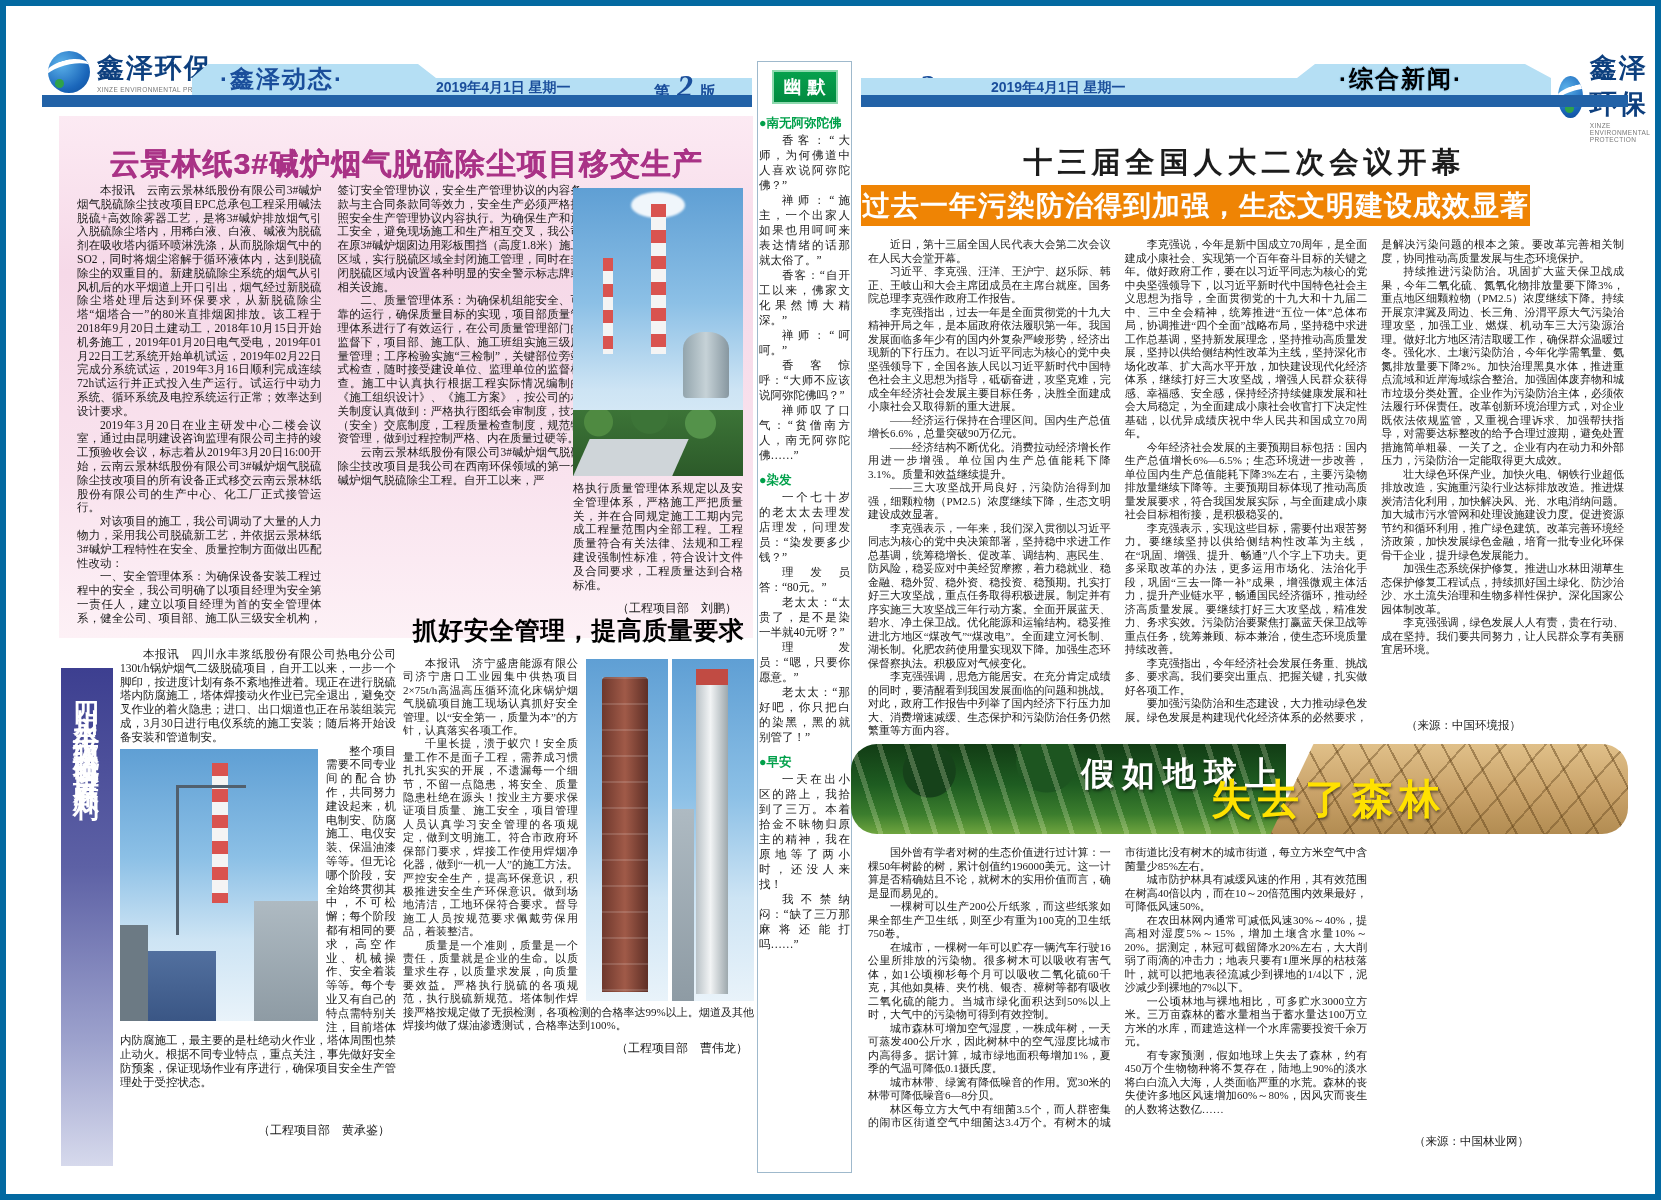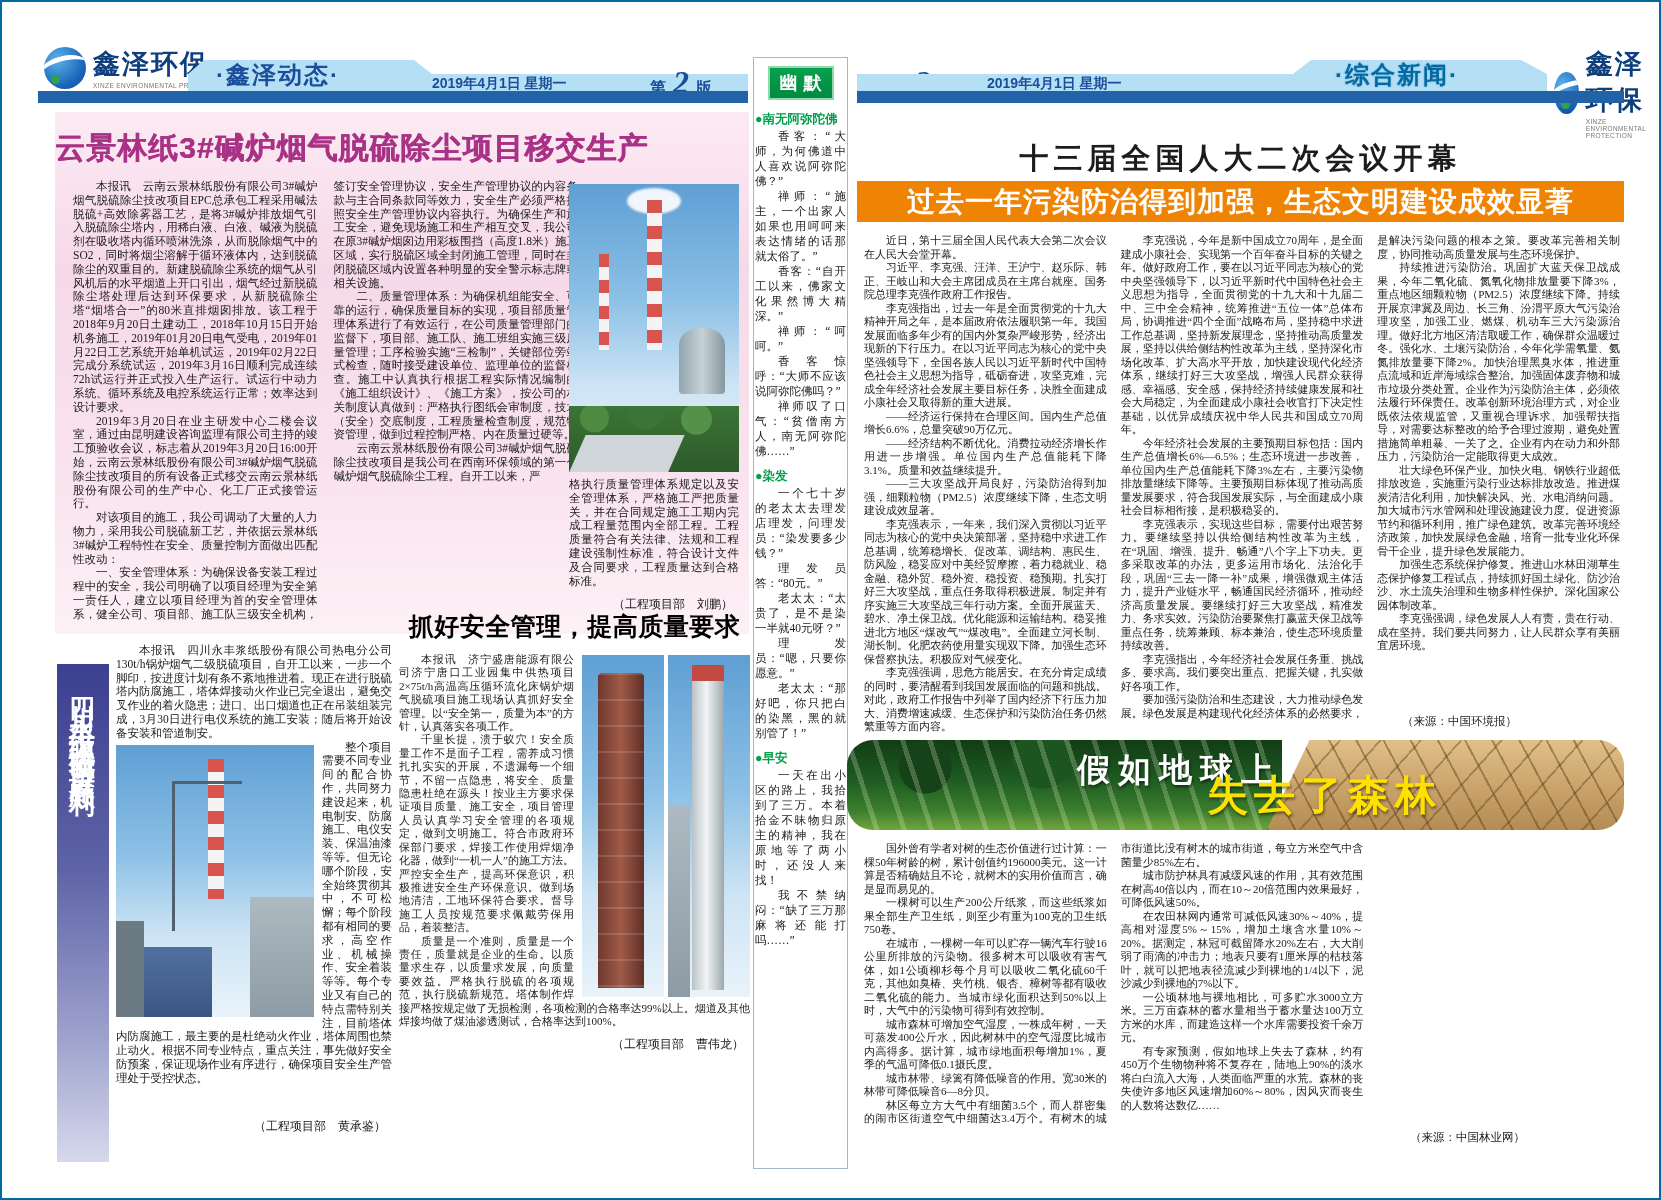--- a/index.html
+++ b/index.html
@@ -1,19 +1,19 @@
 <!DOCTYPE html>
 <html><head>
 <meta charset="utf-8">
 <style>
   * { margin:0; padding:0; box-sizing:border-box; }
   html,body { background:#e8e8e8; }
   .sheet {
     position:relative; width:1661px; height:1200px; margin:0 auto;
-    background:#fff; border:2px solid #0369a1; overflow:hidden;
+    background:#fff; border:6px solid #0369a1; overflow:hidden;
     font-family:"Liberation Serif", serif; color:#1a1a1a;
   }
   p { text-indent:2em; text-align:justify; }
 
   
   .logo { position:absolute; display:flex; align-items:center; gap:7px; }
   .globe { width:42px; height:42px; border-radius:50%; position:relative; overflow:hidden;
     background:radial-gradient(circle at 32% 30%, #5cb2ea, #1a66ba 65%, #0c4a96); }
   .globe::before { content:""; position:absolute; left:-8px; top:9px; width:56px; height:30px;
     border-radius:50%; border-top:5px solid #fff; transform:rotate(-16deg); }
@@ -21,35 +21,35 @@
     background:#2fa24a; border-radius:50%; }
   .brand-cn { font:bold 27px "Liberation Sans", sans-serif; color:#0d3f7e; letter-spacing:2px; }
   .brand-en { font-size:6.5px; color:#777; letter-spacing:.4px; font-family:"Liberation Sans", sans-serif; }
 
   .band { position:absolute; background:#b5dff4; }
   .band-lp { left:186px; top:58px; width:560px; height:31px;
     clip-path:polygon(0 14px,16px 0,226px 0,244px 14px,560px 14px,560px 31px,0 31px); }
   .band-rp { left:855px; top:58px; width:690px; height:31px;
     clip-path:polygon(0 14px,436px 14px,454px 0,664px 0,690px 14px,690px 31px,0 31px); }
   .section-title-lp { position:absolute; left:214px; top:57px; font:bold 24px "Liberation Sans", sans-serif; color:#1a4e9b; letter-spacing:2px; }
-  .section-title-rp { position:absolute; left:1333px; top:57px; font:bold 24px "Liberation Sans", sans-serif; color:#0369a1; letter-spacing:2px; text-shadow:0 0 2px #5aa4d4;text-align:center; }
+  .section-title-rp { position:absolute; left:1333px; top:57px; font:bold 24px "Liberation Sans", sans-serif; color:#000000; letter-spacing:2px; text-shadow:0 0 2px #5aa4d4;text-align:center; }
   .date-lp { position:absolute; left:430px; top:73px; font:bold 14px "Liberation Sans", sans-serif; color:#1a4e9b; }
   .date-rp { position:absolute; left:985px; top:73px; font:bold 14px "Liberation Sans", sans-serif; color:#1a4e9b; }
   .pageno { position:absolute; display:flex; align-items:baseline; gap:7px; color:#1a4e9b; }
   .pageno-lp { left:648px; top:62px; } .pageno-rp { left:890px; top:62px; }
   .pageno .zi { font:bold 16px "Liberation Serif", serif; }
   .pageno .num { font:italic bold 32px "Liberation Serif", serif; }
   .bluebar { position:absolute; height:12px; background:#2262a7; }
   .bluebar-lp { left:36px; top:89px; width:710px; }
   .bluebar-rp { left:855px; top:89px; width:767px; }
 
   
   .art1 { position:absolute; left:53px; top:110px; width:694px; height:522px;
     background:linear-gradient(180deg,#fceaf3,#f6d9e8 30%,#f9e3ee 70%,#fdf1f6); }
-  .art1-title { text-align:left; padding-top:16px; font:bold 30px "Liberation Sans", sans-serif;
+  .art1-title { text-align:center; padding-top:28px; font:bold 30px "Liberation Sans", sans-serif;
     color:#a93286; letter-spacing:1px; text-shadow:.6px 0 currentColor; }
   .art1-body { position:absolute; left:18px; top:68px; width:505px; height:442px;
     column-count:2; column-gap:16px; column-fill:auto; overflow:hidden;
     font-size:11.5px; line-height:13.8px; }
   .art1-right { position:absolute; right:10px; top:72px; width:170px; font-size:11.5px; line-height:13.8px; }
   .byline { text-align:right; padding-right:6px; margin-top:10px; font-size:12px; }
 
   
   .photo { position:relative; overflow:hidden; }
   .sky { position:absolute; inset:0; background:linear-gradient(180deg,#5f9fd4,#8cc0e6 40%,#cde4f4 70%,#e9f3fa); }
@@ -97,21 +97,21 @@
     border:1px solid #9fb9cc; padding:8px 1px; overflow:hidden; font-size:11.5px; line-height:15px; }
   .humor-head { width:66px; height:34px; margin:0 auto 12px; background:linear-gradient(180deg,#06a04d,#028a40);
     border:2px solid #8ed9ae; color:#fff; font:bold 18px "Liberation Sans", sans-serif;
     display:flex; align-items:center; justify-content:center; letter-spacing:6px; padding-left:6px; }
   .humor-sec-title { color:#00a04a; font-weight:bold; font-size:12.5px; margin:10px 0 2px; font-family:"Liberation Sans", sans-serif; }
   .humor p { text-indent:2em; }
 
   
   .rp-kicker { position:absolute; left:855px; top:137px; width:767px; text-align:center;
     font:600 29px "Liberation Sans", sans-serif; color:#1c1c1c; letter-spacing:5px; }
-  .rp-banner { position:absolute; left:855px; top:179px; width:767px; height:41px; background:#ef8404;
+  .rp-banner { position:absolute; left:855px; top:179px; width:669px; height:41px; background:#ef8404;
     color:#fff; font:bold 28px "Liberation Sans", sans-serif; text-align:center; line-height:41px; letter-spacing:1px; }
   .rp-body { position:absolute; left:862px; top:232px; width:756px; height:502px;
     column-count:3; column-gap:14px; column-fill:auto; overflow:hidden;
     font-size:11px; line-height:13.5px; }
   .rp-source1 { position:absolute; left:1400px; top:712px; font-size:11.5px; }
 
   
   .forest { position:absolute; left:845px; top:738px; width:777px; height:90px; overflow:hidden;border-radius:26px; }
   .forest-left { position:absolute; left:0; top:0; width:56%; height:100%;
     background:

